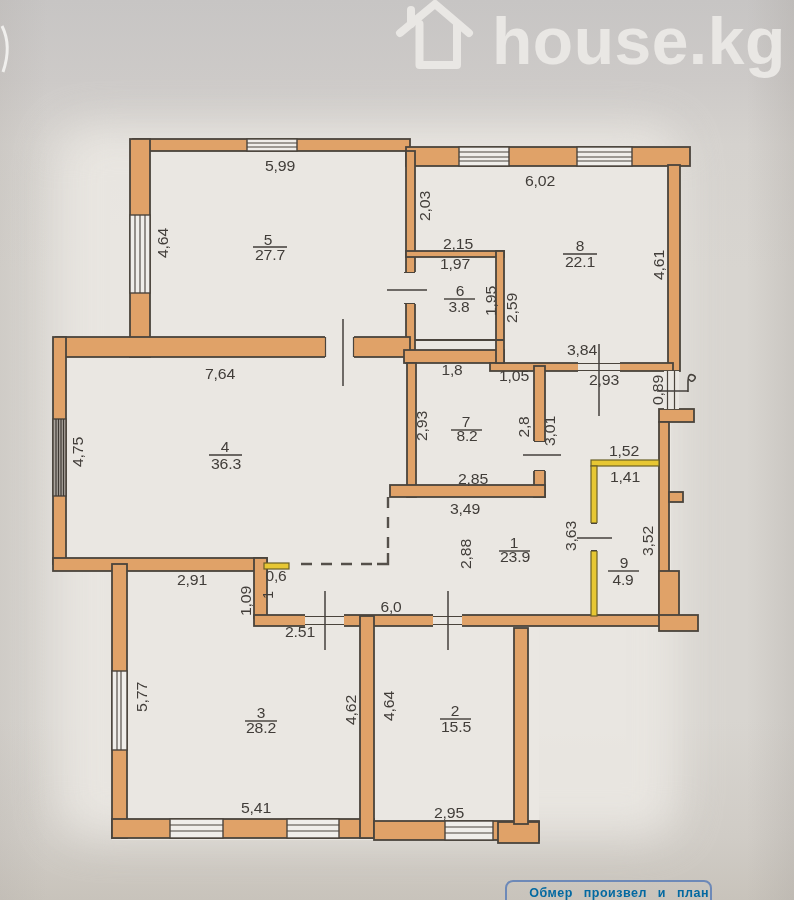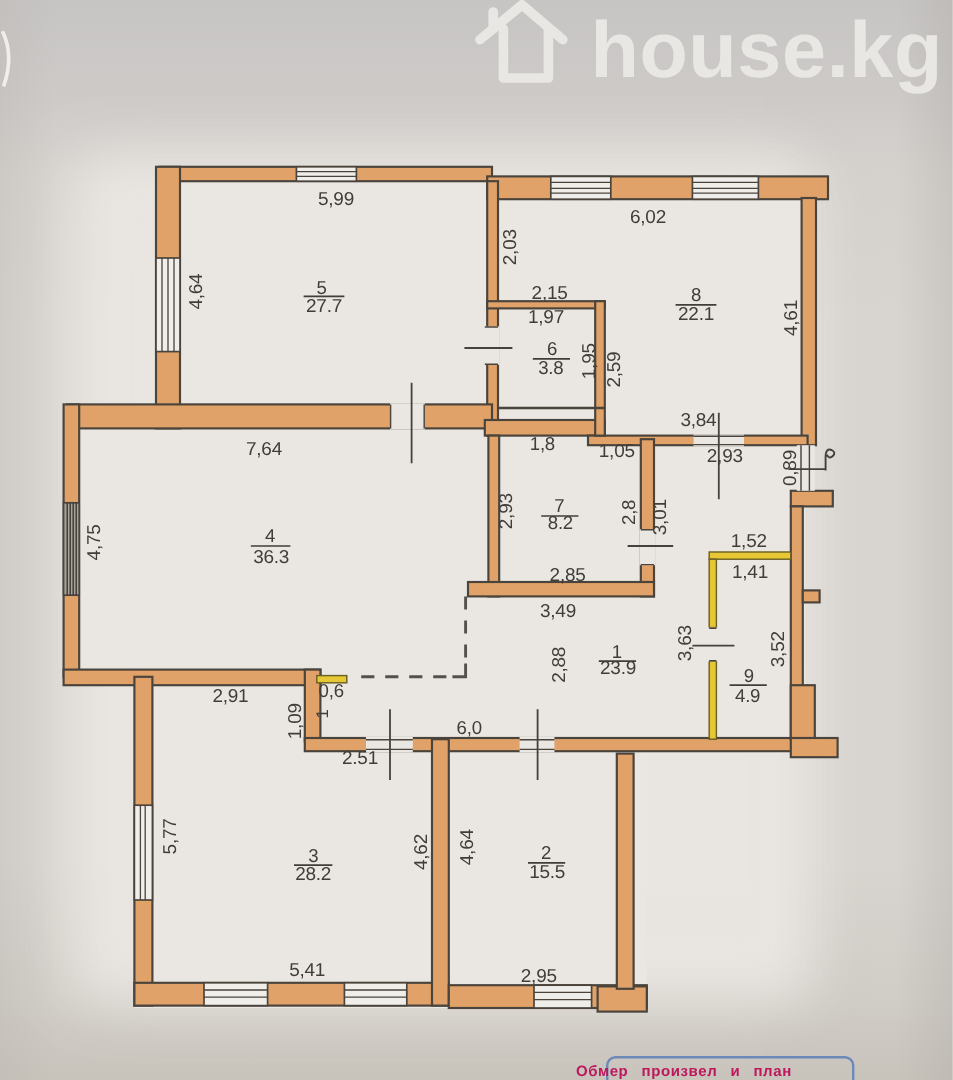--- a/index.html
+++ b/index.html
@@ -12,22 +12,22 @@
     background:#eae7e2;border-radius:30px;filter:blur(22px);opacity:0.95;}
   #shade3{position:absolute;left:0;top:0;width:794px;height:900px;
     background:linear-gradient(90deg, rgba(180,175,170,0.25) 0%, rgba(180,175,170,0) 6%, rgba(180,175,170,0) 94%, rgba(170,165,160,0.3) 100%);}
   #wm{position:absolute;left:492px;top:3px;color:#e9e7e4;font-weight:bold;
       font-size:66px;letter-spacing:0.5px;}
   svg{position:absolute;left:0;top:0;}
   #plan{filter:blur(0.45px);}
   .dim{font-size:15.5px;fill:#413d39;letter-spacing:-0.2px;}
   .stamp{position:absolute;left:505px;top:880px;width:203px;height:30px;
      border:2px solid #6d89b8;border-radius:8px;}
-  .stamptext{position:absolute;left:480px;top:886px;width:200px;text-align:left;white-space:nowrap;
-     color:#be185d;font-size:12.5px;font-weight:bold;letter-spacing:0.5px;word-spacing:7px;}
+  .stamptext{position:absolute;left:509px;top:886px;width:200px;text-align:right;white-space:nowrap;
+     color:#0369a1;font-size:12.5px;font-weight:bold;letter-spacing:0.5px;word-spacing:7px;}
 </style>
 </head>
 <body>
 <div id="page">
   <div id="shade1"></div>
   <div id="shade2"></div>
   <div id="shade3"></div>
 
   <svg width="794" height="110" style="left:0;top:0">
     <g fill="none" stroke="#e9e7e4" stroke-width="8" stroke-linejoin="round" stroke-linecap="round">

